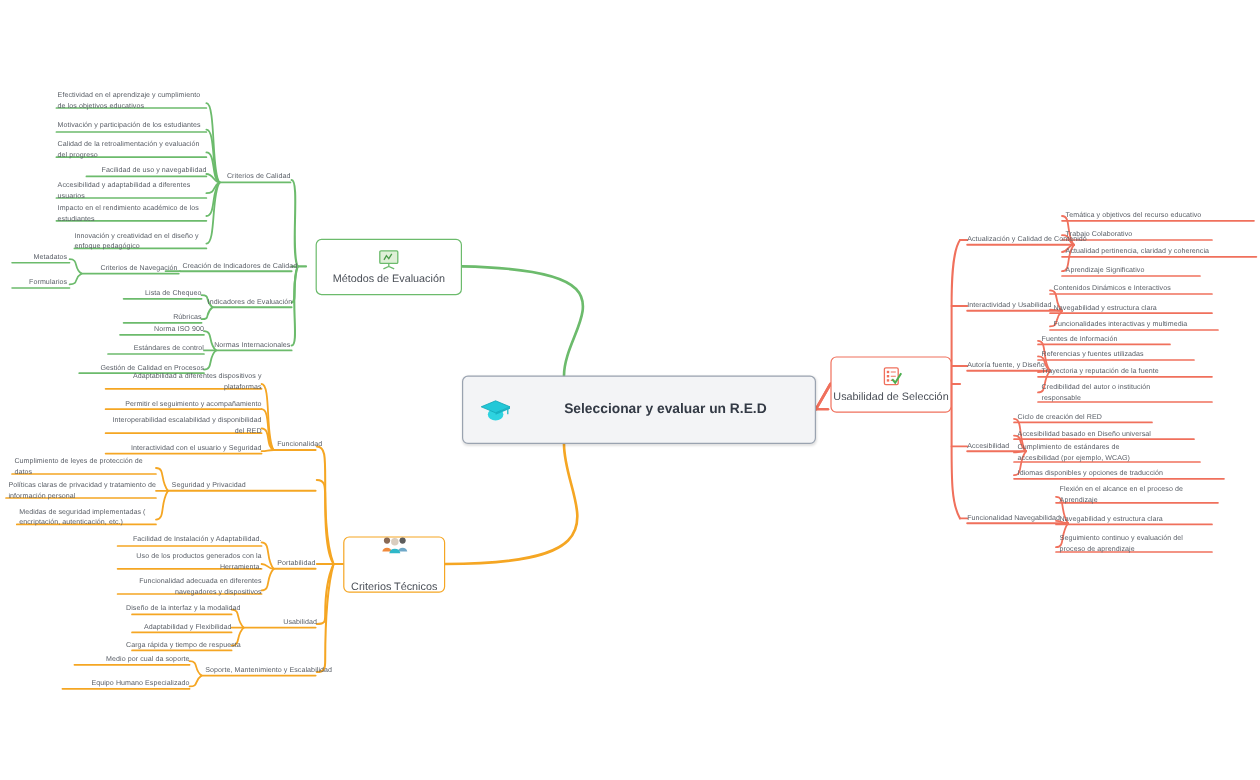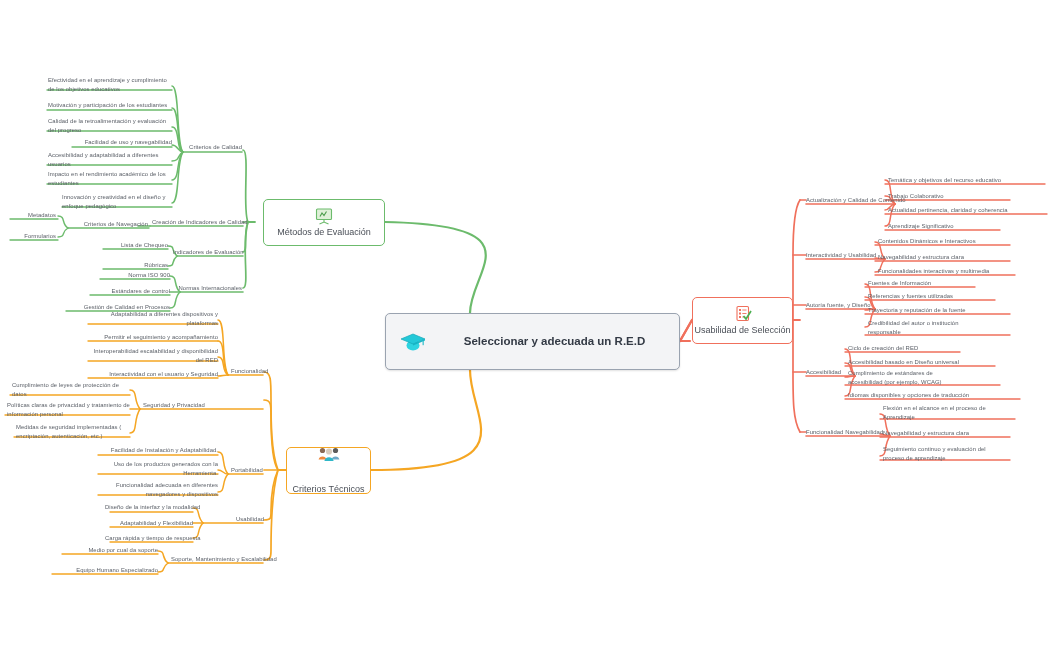--- a/index.html
+++ b/index.html
@@ -233,21 +233,21 @@
   <div class="central">
     <div class="cicon">
       <svg width="26" height="22" viewBox="0 0 26 22">
         <ellipse cx="13" cy="14.5" rx="6.5" ry="5" fill="#2ed3e0"></ellipse>
         <path d="M1 8 L13 3 L25 8 L13 13 Z" fill="#23c8d8" stroke="#15a8b8" stroke-width=".7"></path>
         <path d="M13 13 L25 8 L25 9.6 L13 14.6 Z" fill="#17b3c4"></path>
         <rect x="22.6" y="8.2" width="1.1" height="6" fill="#1fb9c9"></rect>
       </svg>
     </div>
     <div class="ctext">
-      <div>Seleccionar y adecuada un R.E.D</div>
+      <div>Seleccionar y evaluar un R.E.D</div>
     </div>
   </div>
 
   <div class="topic green" style="left:263px;top:199px;width:122px;height:47px;">
     <div class="ticon">
       <svg width="20" height="17" viewBox="0 0 20 17">
         <rect x="2.5" y="1" width="15" height="10.5" rx="1" fill="#dff0d8" stroke="#6cbb6c" stroke-width="1.1"></rect>
         <path d="M6 8.5 L8 5 L10 7.5 L12.5 3.5" fill="none" stroke="#4a9b4a" stroke-width="1.1"></path>
         <path d="M10 11.5 L10 14 M5.5 16 L10 14 L14.5 16" fill="none" stroke="#6cbb6c" stroke-width="1.1"></path>
       </svg>

